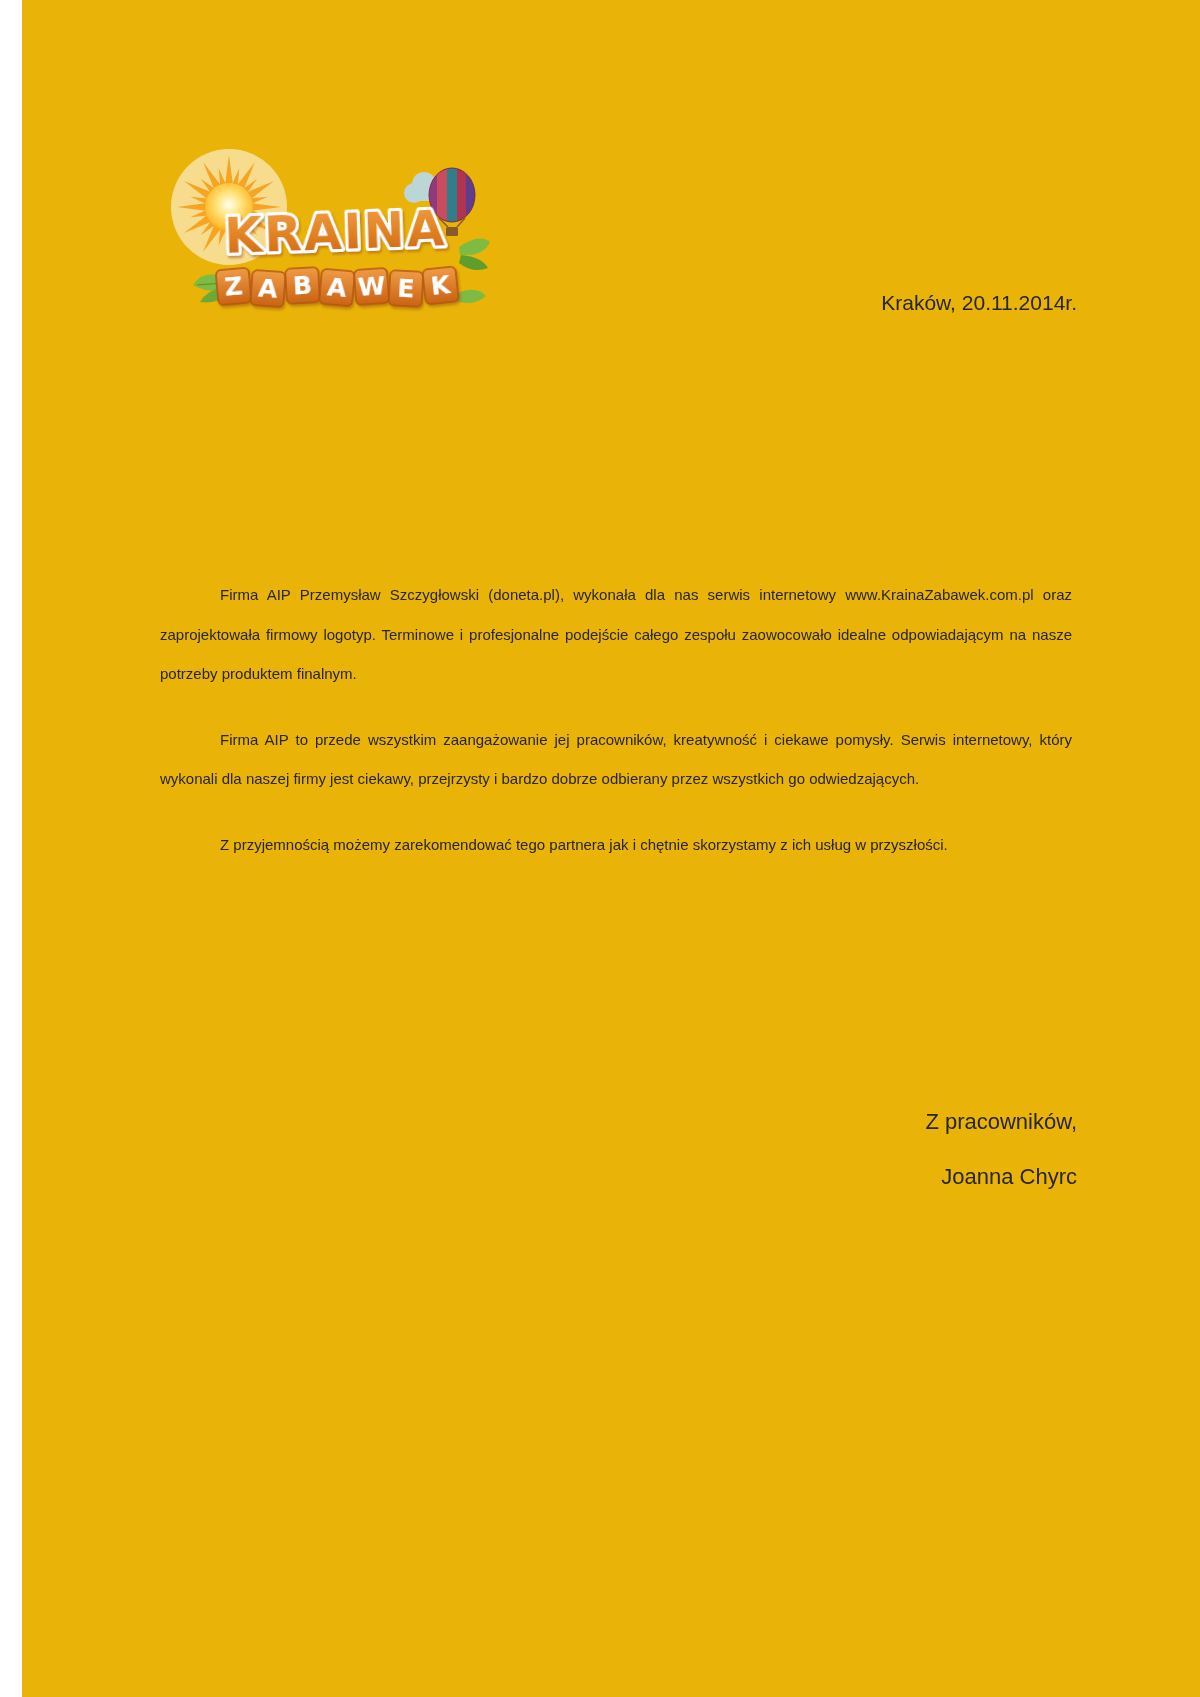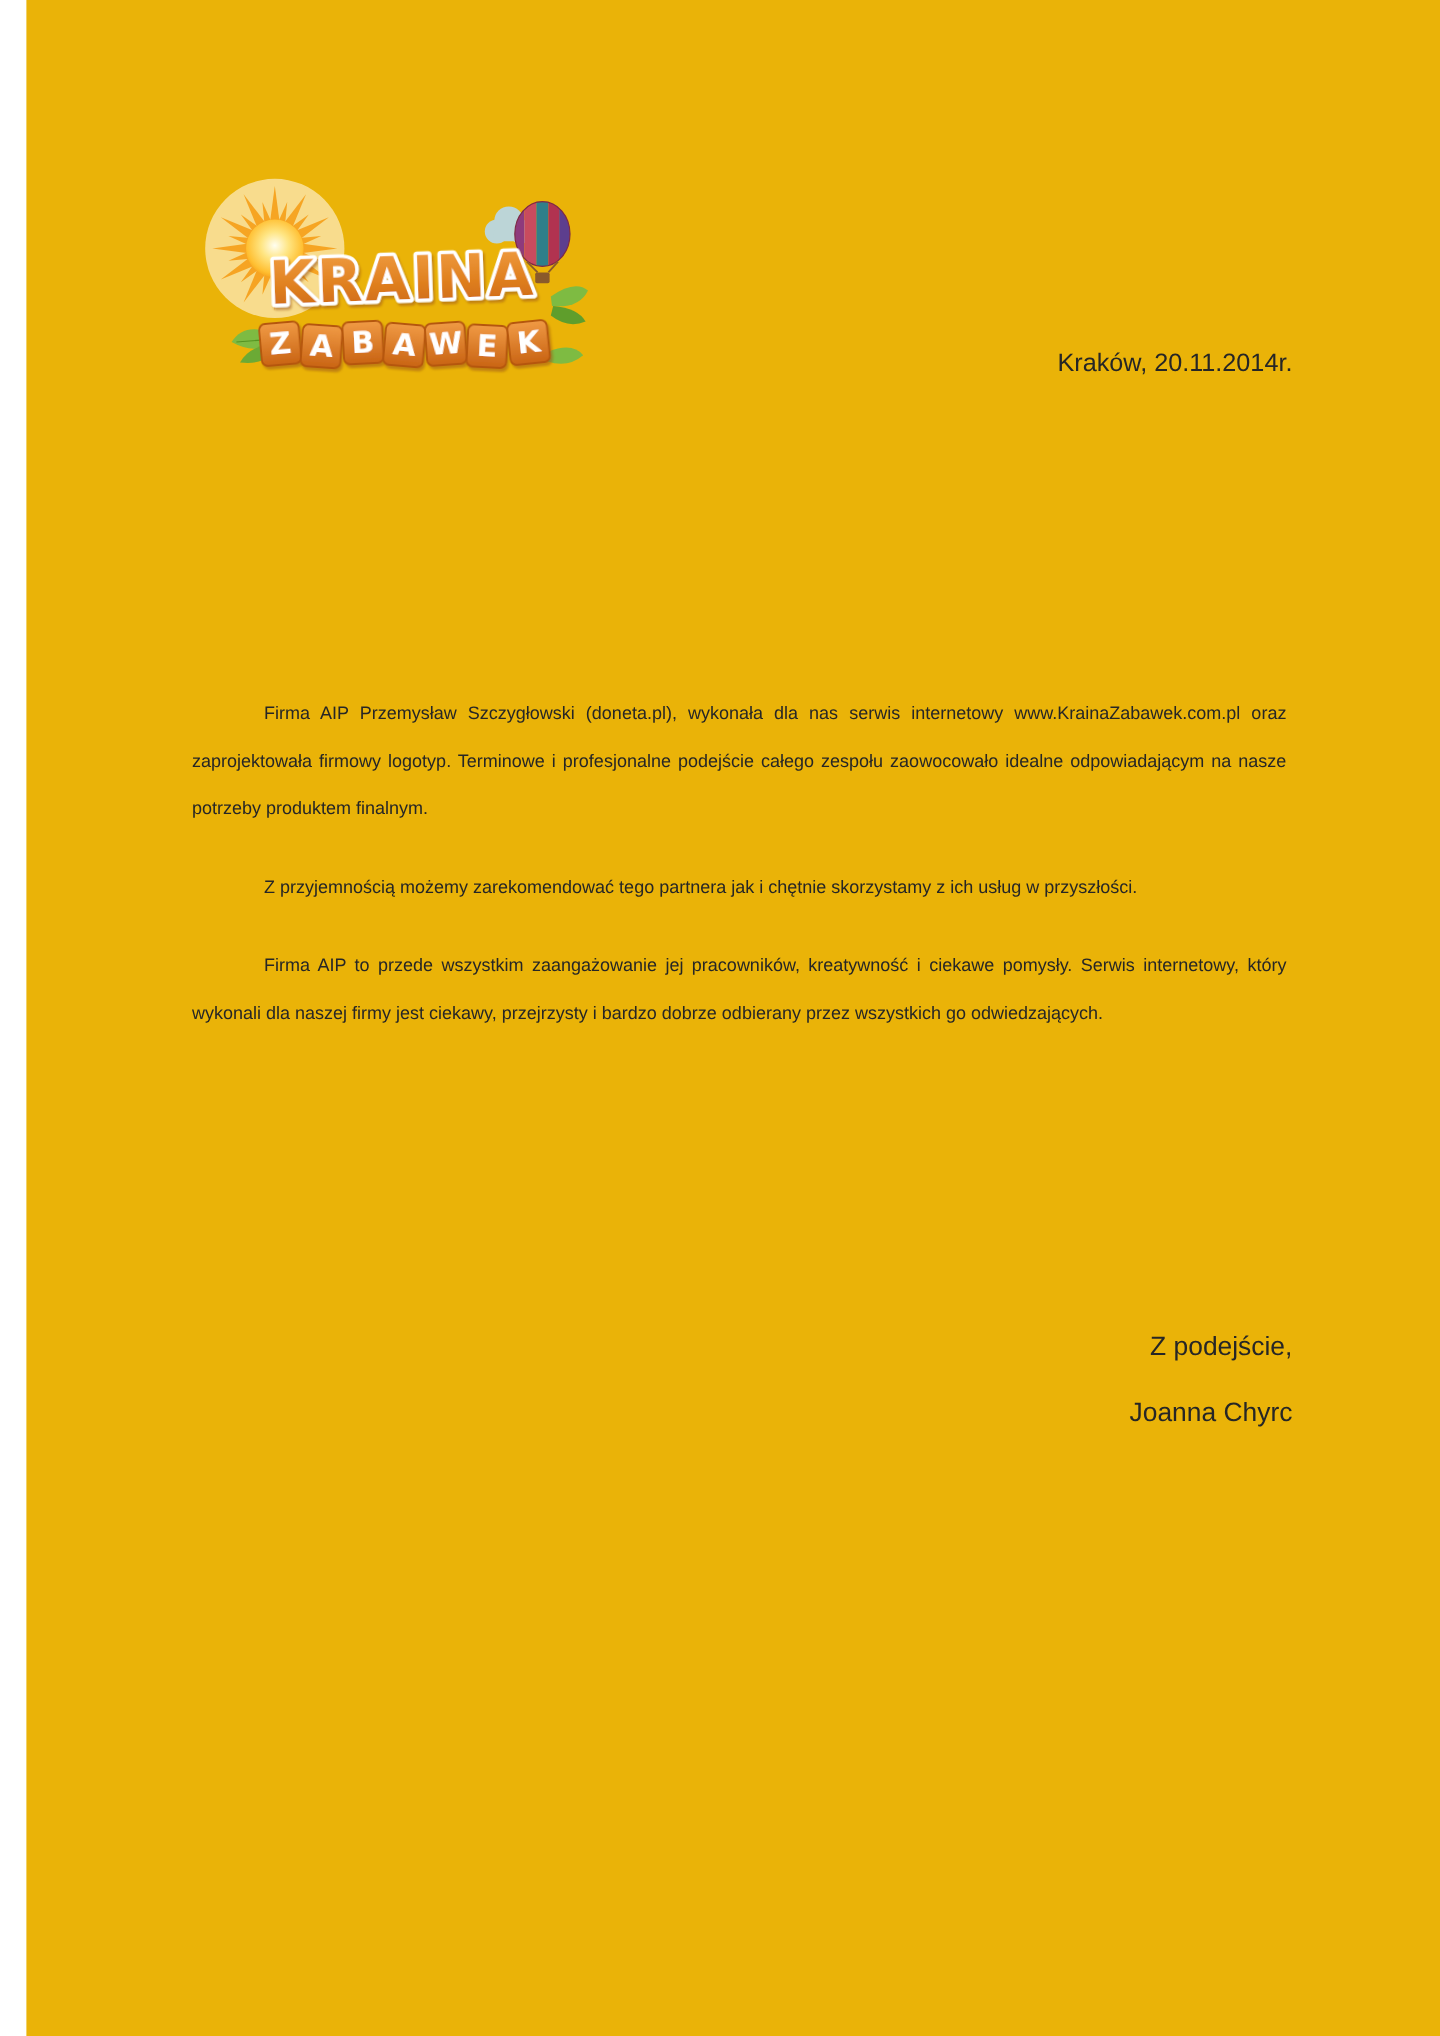--- a/index.html
+++ b/index.html
@@ -193,22 +193,22 @@
         </g>
       </g>
     </svg>
   </div>
 
   <div class="date">Kraków, 20.11.2014r.</div>
 
 
   <div class="body-text">
     <p>Firma AIP Przemysław Szczygłowski (doneta.pl), wykonała dla nas serwis internetowy www.KrainaZabawek.com.pl oraz zaprojektowała firmowy logotyp. Terminowe i profesjonalne podejście całego zespołu zaowocowało idealne odpowiadającym na nasze potrzeby produktem finalnym.</p>
+    <p>Firma AIP to przede wszystkim zaangażowanie jej pracowników, kreatywność i ciekawe pomysły. Serwis internetowy, który wykonali dla naszej firmy jest ciekawy, przejrzysty i bardzo dobrze odbierany przez wszystkich go odwiedzających.</p>
     <p>Z przyjemnością możemy zarekomendować tego partnera jak i chętnie skorzystamy z ich usług w przyszłości.</p>
-    <p>Firma AIP to przede wszystkim zaangażowanie jej pracowników, kreatywność i ciekawe pomysły. Serwis internetowy, który wykonali dla naszej firmy jest ciekawy, przejrzysty i bardzo dobrze odbierany przez wszystkich go odwiedzających.</p>
   </div>
 
   <div class="closing">
-    <div>Z podejście,</div>
+    <div>Z pracowników,</div>
     <div class="signer">Joanna Chyrc</div>
   </div>
 
 </div>
 
 </body></html>

